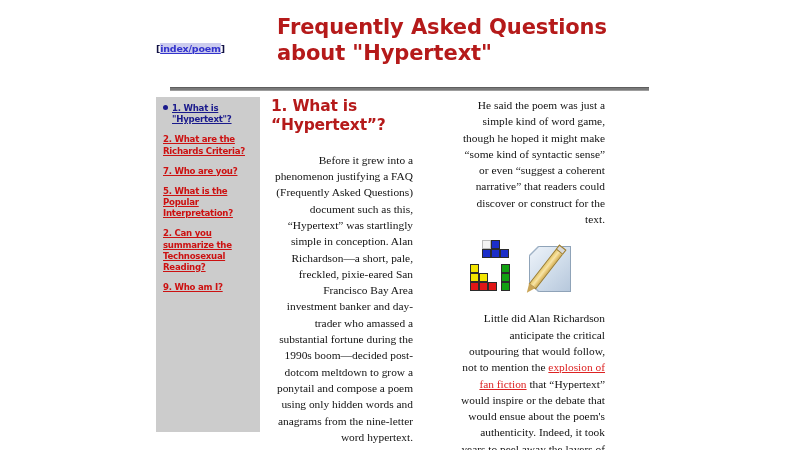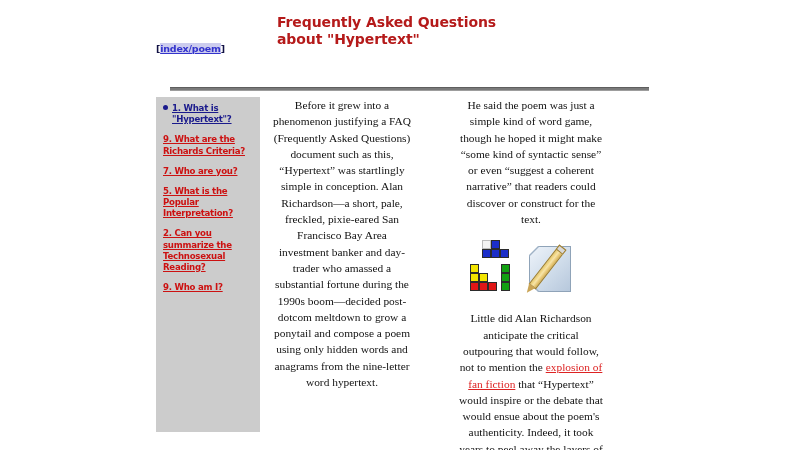--- a/index.html
+++ b/index.html
@@ -46,21 +46,21 @@
     background: #ccccee;
     text-decoration: underline;
     text-underline-offset: 1px;
   }
   .site-title {
     position: absolute;
     left: 277px;
     top: 14px;
     width: 400px;
     font-family: "DejaVu Sans", sans-serif;
-    font-size: 14px;
+    font-size: 21px;
     font-weight: bold;
     color: #b51a1a;
     line-height: 1.24;
     letter-spacing: -0.1px;
   }
   .hrule {
     position: absolute;
     left: 170px;
     top: 87px;
     width: 479px;
@@ -134,21 +134,21 @@
     line-height: 1.25;
     margin: 0 0 16px 0;
     letter-spacing: -0.2px;
   }
   .body-text {
     font-family: "Liberation Serif", serif;
     font-size: 11.4px;
     line-height: 1.43;
     color: #111111;
     margin: 0 0 11px 0;
-    text-align: center;
+    text-align: right;
   }
   .link-red {
     color: #dd2222;
     text-decoration: underline;
   }
 
   
   .col-right {
     position: absolute;
     left: 457px;
@@ -246,28 +246,29 @@
       <div>about "Hypertext"</div>
     </div>
 
     <div class="hrule"></div>
   </div>
 
   <div class="content">
 
     <div class="sidebar">
       <div class="nav-item current"><span class="bullet"></span><span>1. What is "Hypertext"?</span></div>
-      <div class="nav-item">9. What are the Richards Criteria?</div>
+      <div class="nav-item">2. What are the Richards Criteria?</div>
       <div class="nav-item">7. Who are you?</div>
       <div class="nav-item">5. What is the Popular Interpretation?</div>
       <div class="nav-item">2. Can you summarize the Technosexual Reading?</div>
       <div class="nav-item">9. Who am I?</div>
     </div>
 
     <div class="col-mid">
+      <h1 class="article-title">1. What is “Hypertext”?</h1>
       <p class="body-text">Before it grew into a phenomenon justifying a FAQ (Frequently Asked Questions) document such as this, “Hypertext” was startlingly simple in conception. Alan Richardson—a short, pale, freckled, pixie-eared San Francisco Bay Area investment banker and day-trader who amassed a substantial fortune during the 1990s boom—decided post-dotcom meltdown to grow a ponytail and compose a poem using only hidden words and anagrams from the nine-letter word hypertext.</p>
 
     </div>
 
     <div class="col-right">
       <p class="body-text">He said the poem was just a simple kind of word game, though he hoped it might make “some kind of syntactic sense” or even “suggest a coherent narrative” that readers could discover or construct for the text.</p>
 
       <div class="figure-row">
         <div class="tetris-icon">
           <span class="blk w" style="left:21px; top:0px;"></span>

